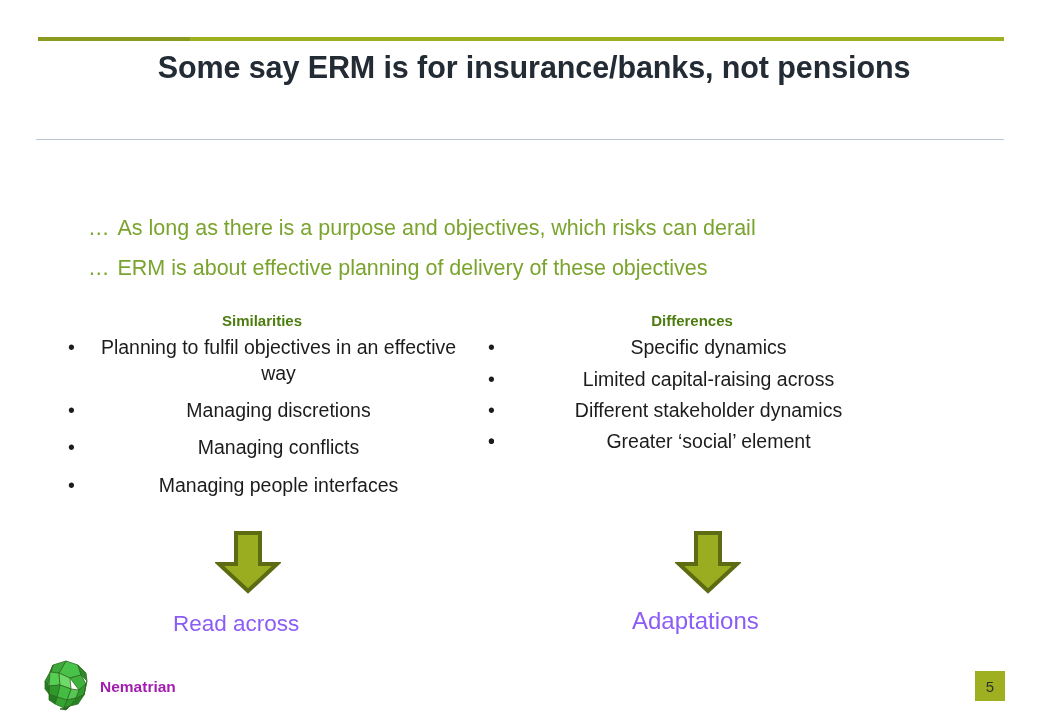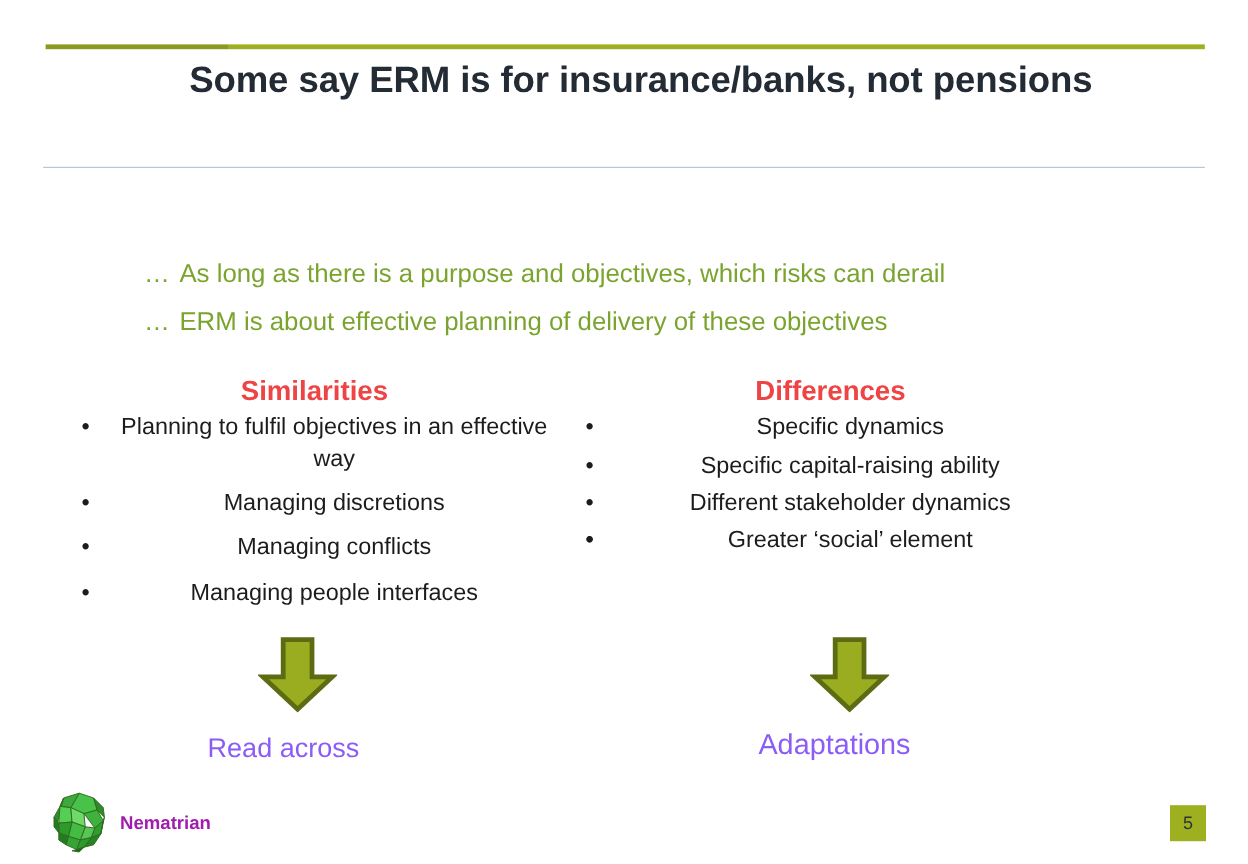--- a/index.html
+++ b/index.html
@@ -77,37 +77,36 @@
     font-weight: bold;
     color: #6a9c27;
   }
 
   
   .ellipsis-line {
     position: absolute;
     font-size: 21.5px;
     color: #7aa42e;
     white-space: nowrap;
-    margin-left: 32px;
   }
   .ellipsis-line .dots {
     margin-right: 8px;
   }
   .ell-1 { left: 88px; top: 216px; }
   .ell-2 { left: 88px; top: 256px; }
 
   
   .col { position: absolute; }
   .col-similarities { left: 62px; top: 312px; width: 400px; }
   .col-differences  { left: 482px; top: 312px; width: 420px; }
 
   .col-heading {
-    font-size: 23px;
-    font-weight: bold;
-    color: #ef4444;
+    font-size: 15px;
+    font-weight: bold;
+    color: #4d7c0f;
     margin: 0 0 6px 0;
     line-height: 1.15;
   }
 
   ul.bullets {
     list-style: none;
     margin: 0;
     padding: 0;
   }
   ul.bullets li {
@@ -237,21 +236,21 @@
 
   <div class="col col-differences">
     <div class="col-heading">Differences</div>
     <ul class="bullets">
       <li>
         <span class="dot">•</span>
         <span>Specific dynamics</span>
       </li>
       <li>
         <span class="dot">•</span>
-        <span>Specific capital-raising ability</span>
+        <span>Limited capital-raising across</span>
       </li>
       <li>
         <span class="dot">•</span>
         <span>Different stakeholder dynamics</span>
       </li>
       <li>
         <span class="dot">•</span>
       </li>
       <li>
         <span class="dot">•</span>

